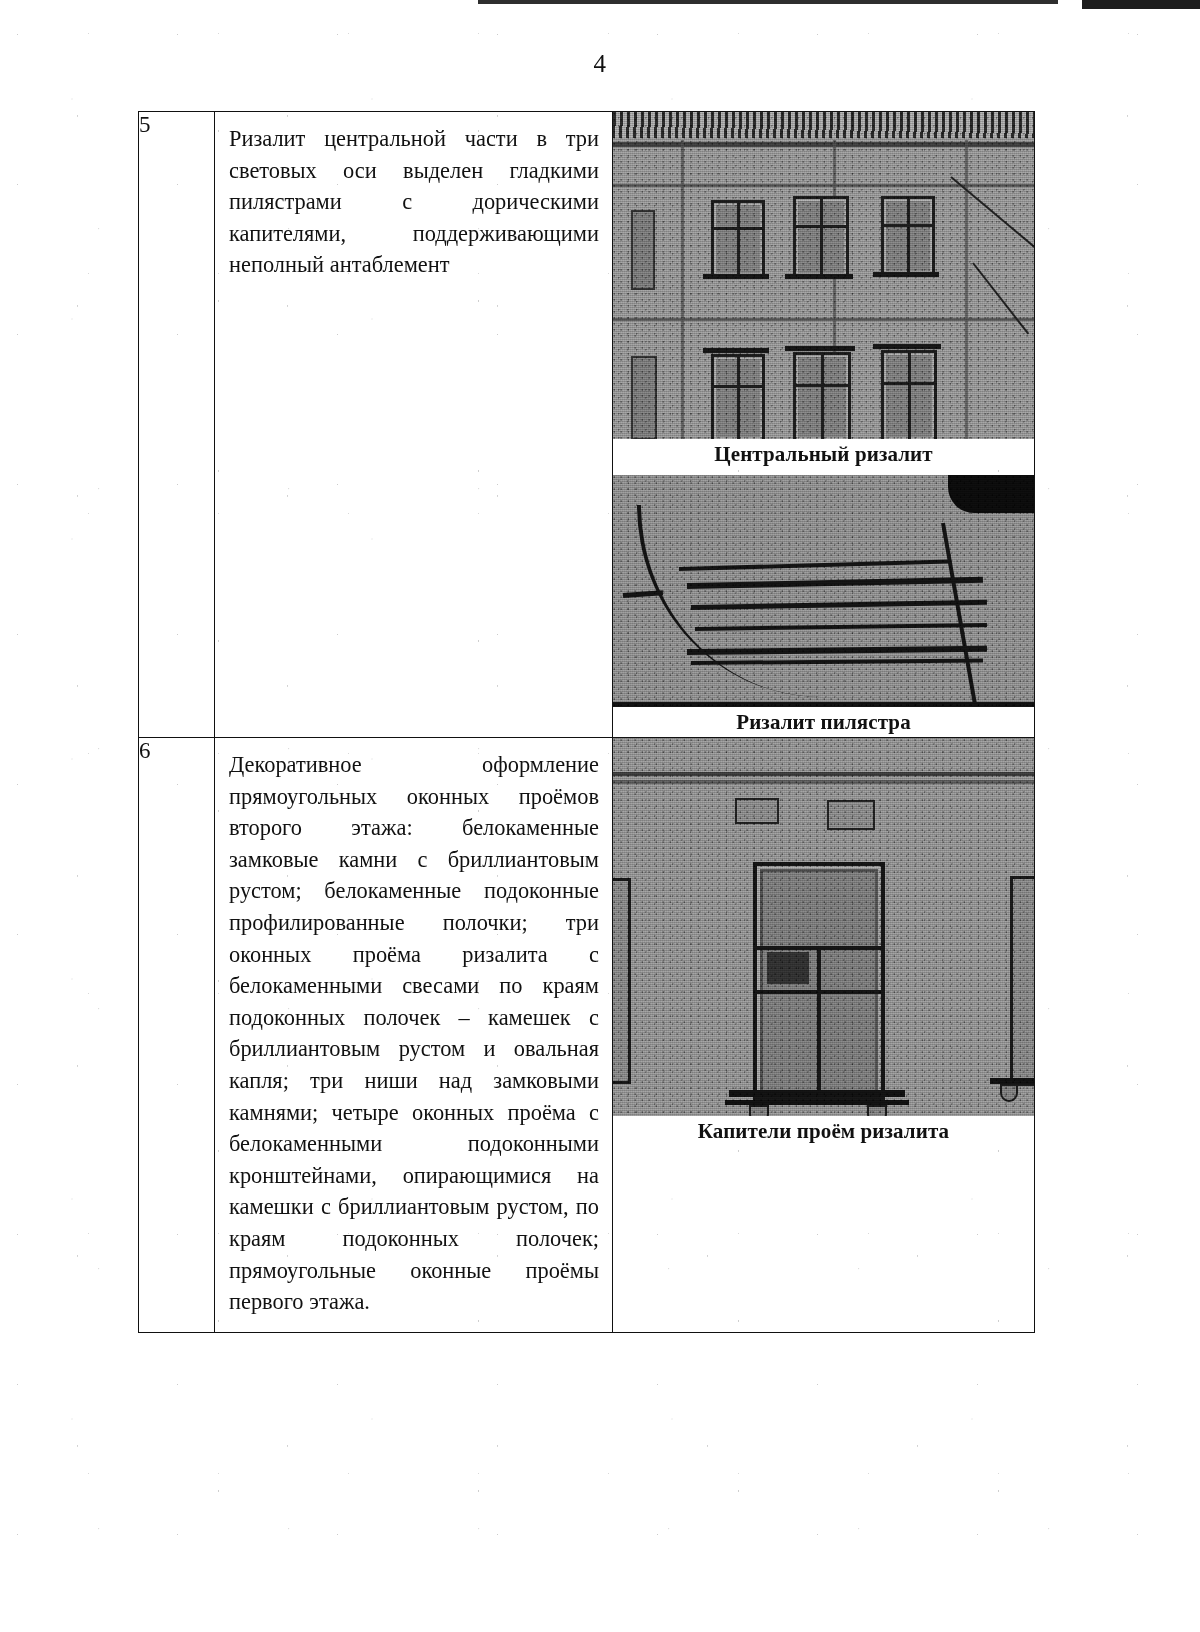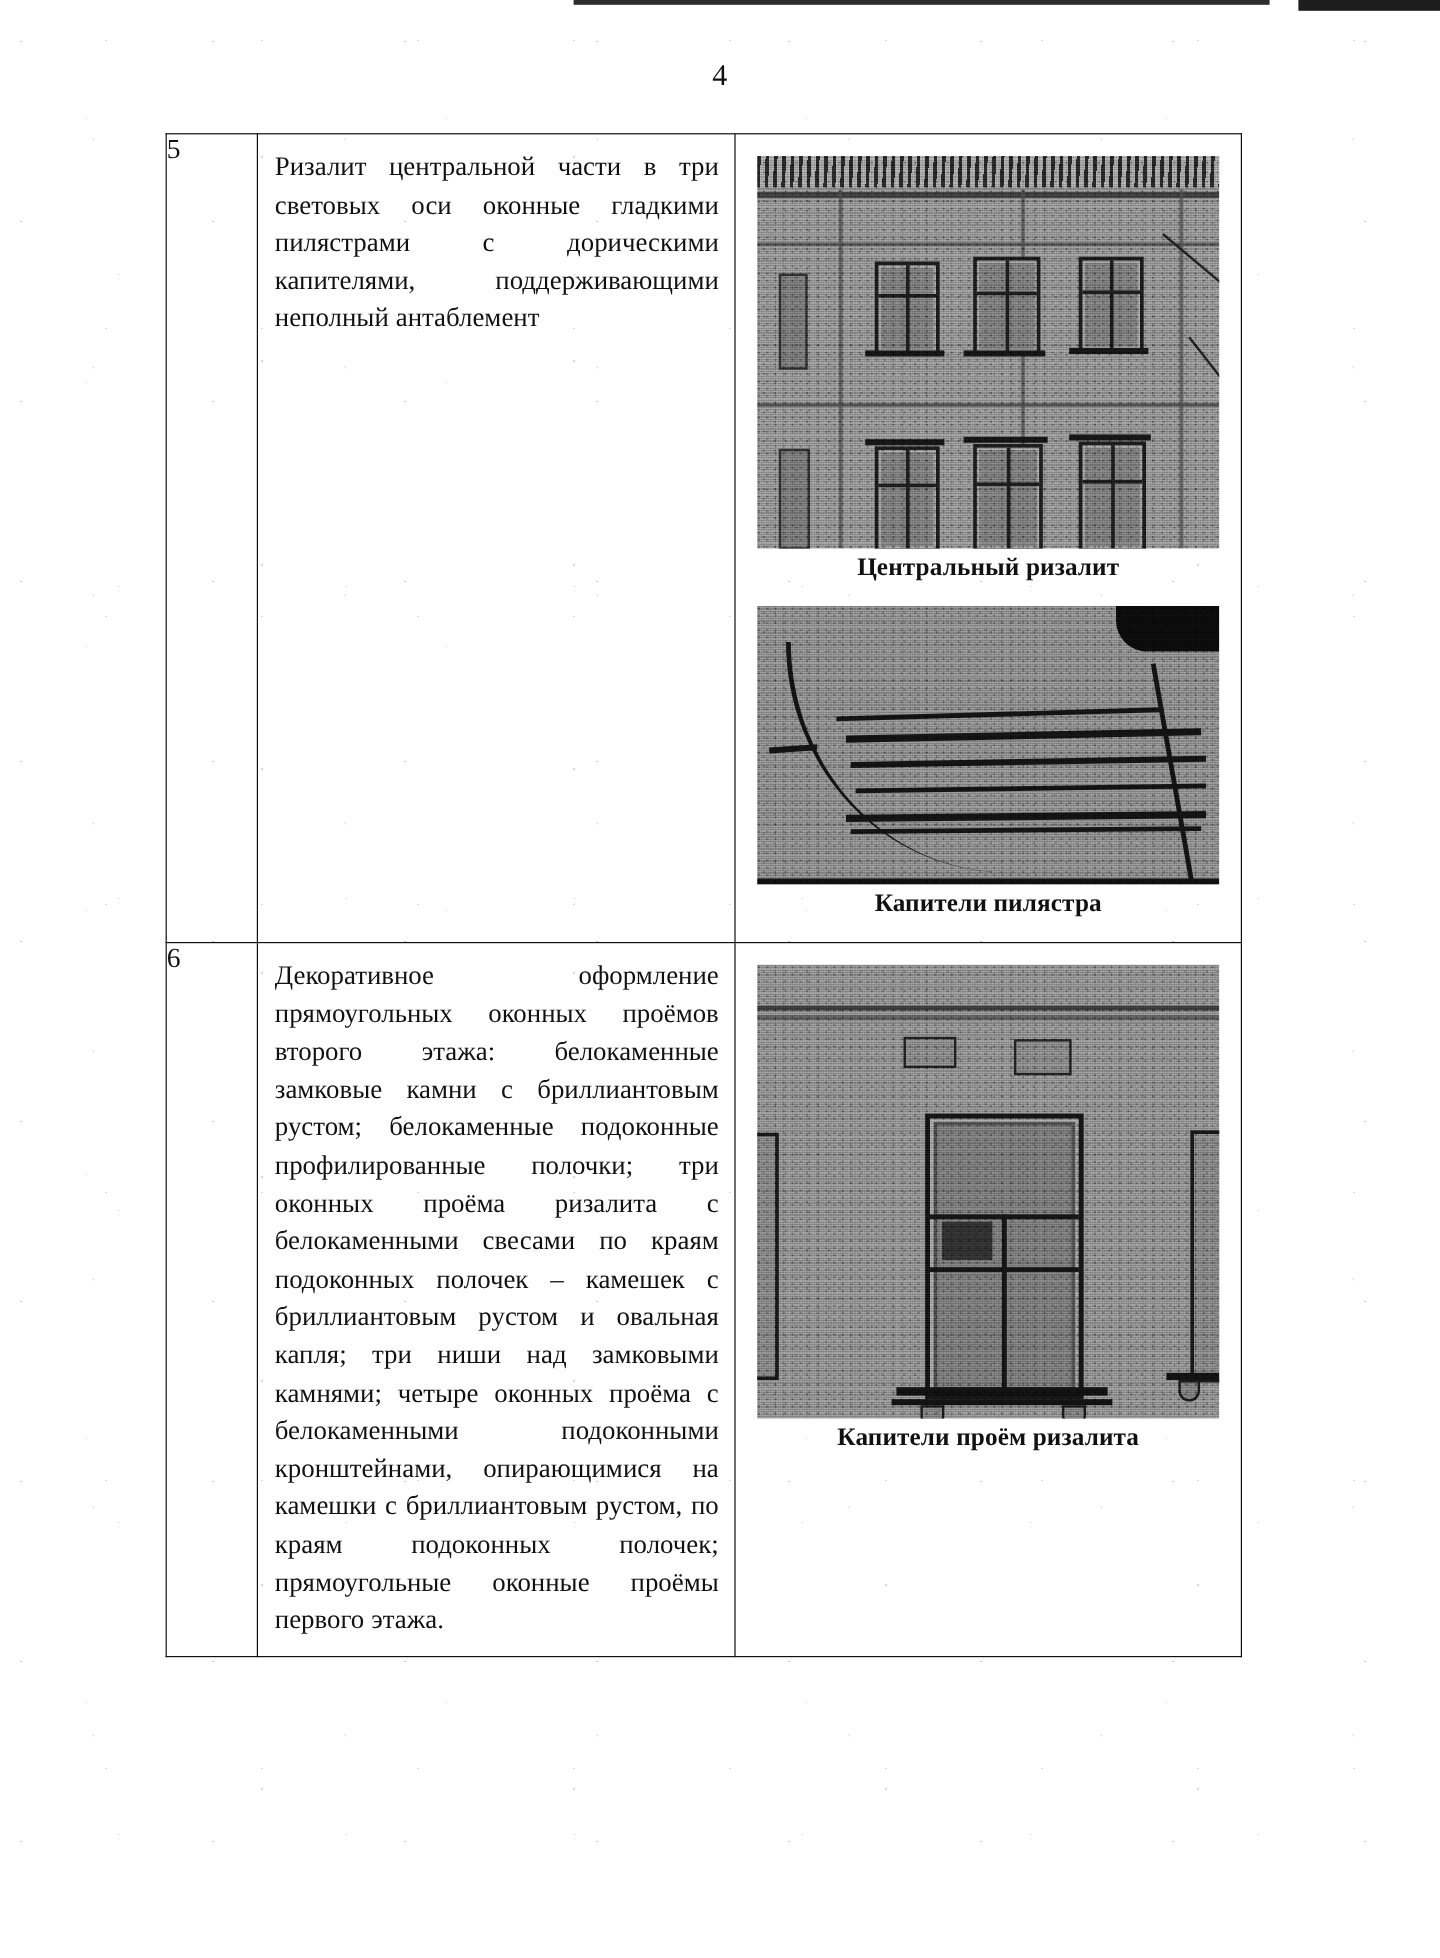--- a/index.html
+++ b/index.html
@@ -85,21 +85,21 @@
     hyphens: none;
     word-spacing: .2px;
   }
   .cell-text p { margin: 0; }
 
   .cell-img {
     padding: 8px 6px 8px 6px;
   }
 
   
-  .figure { margin: 18px; }
+  .figure { margin: 0; }
   .figure + .figure { margin-top: 6px; }
 
   .photo {
     position: relative;
     width: 100%;
     overflow: hidden;
     background: #9c9c9c;
     filter: grayscale(1) contrast(1.05);
   }
   .photo::after {
@@ -238,21 +238,21 @@
     <col class="col-text">
     <col class="col-img">
   </colgroup>
   <tbody>
 
     <tr>
       <td class="cell-num">5</td>
 
       <td>
         <div class="cell-text">
-            <p>Ризалит центральной части в три световых оси оконные гладкими пилястрами с дорическими капителями, поддерживающими неполный антаблемент</p>
+            <p>Ризалит центральной части в три световых оси выделен гладкими пилястрами с дорическими капителями, поддерживающими неполный антаблемент</p>
           </div>
       </td>
 
       <td class="cell-img">
 
         <figure class="figure">
           <div class="photo photo-facade">
             <div class="facade-roof"></div>
             <div class="facade-cornice" style="top:30px"></div>
             <div class="facade-band" style="top:72px"></div>
@@ -300,21 +300,21 @@
             <div class="cap-line" style="left:82px;  top:152px; width:292px; height:4px; transform:rotate(-0.8deg)"></div>
             <div class="cap-line" style="left:74px;  top:174px; width:300px; height:6px; transform:rotate(-0.6deg)"></div>
             <div class="cap-line" style="left:78px;  top:186px; width:292px; height:4px; transform:rotate(-0.5deg)"></div>
 
             <div class="cap-line" style="left:330px; top:46px; width:186px; height:4px; transform:rotate(80deg)"></div>
 
             <div class="cap-curve" style="left:24px; top:30px; width:180px; height:192px"></div>
             <div class="cap-line" style="left:10px; top:118px; width:40px; height:5px; transform:rotate(-4deg)"></div>
             <div class="cap-base"></div>
           </div>
-          <figcaption class="caption">Капители пилястра</figcaption>
+          <figcaption class="caption">Ризалит пилястра</figcaption>
         </figure>
 
       </td>
     </tr>
 
     <tr>
       <td class="cell-num">6</td>
 
       <td>
         <div class="cell-text">

